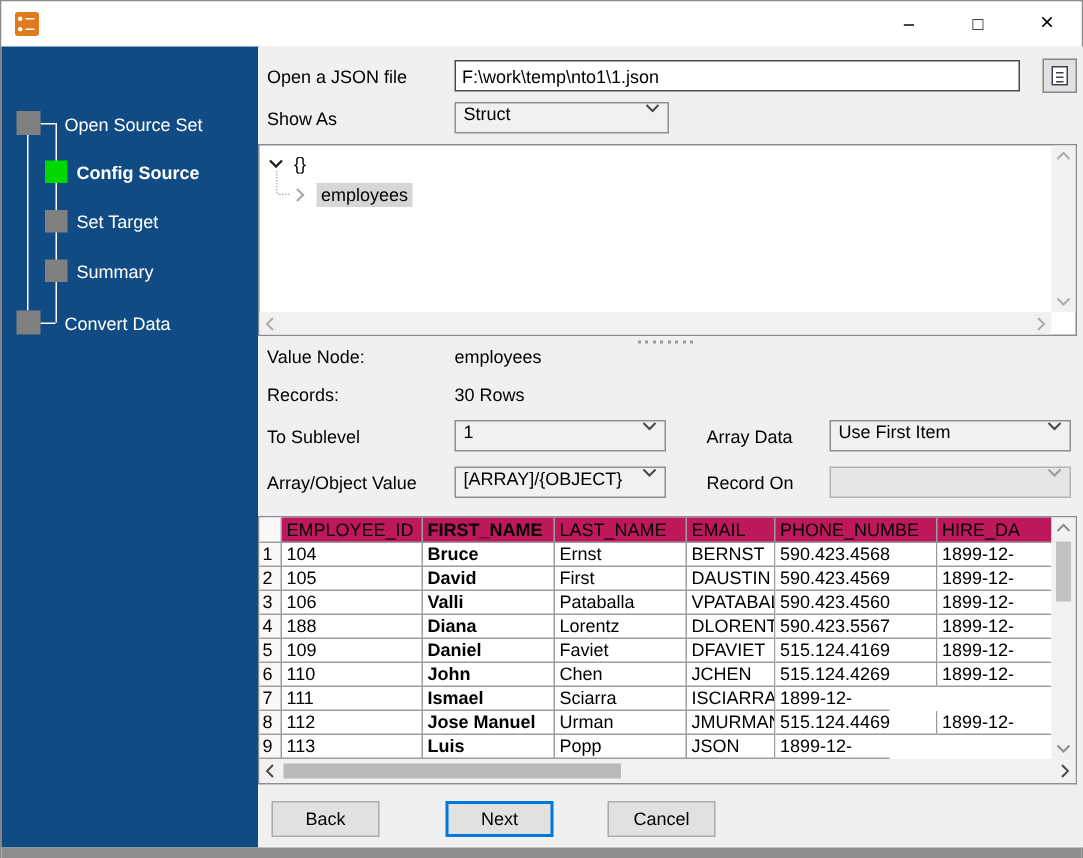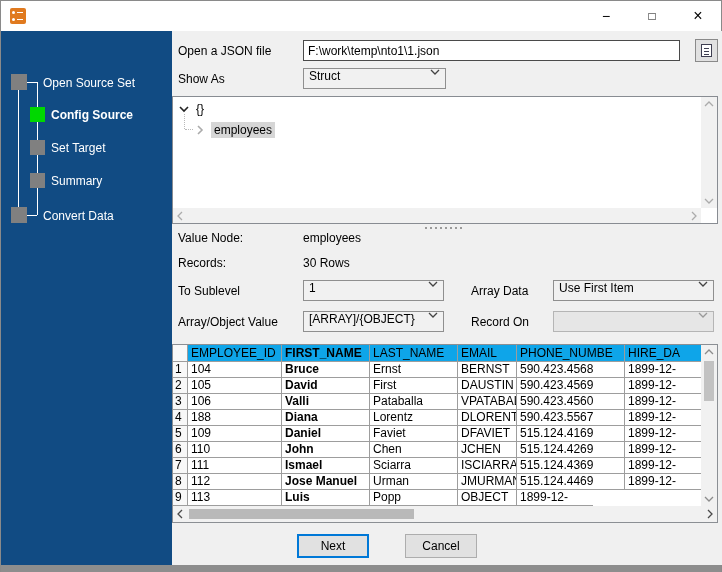--- a/index.html
+++ b/index.html
@@ -111,21 +111,21 @@
 
   
   .grid { left: 0; top: 313px; width: 546px; height: 179px; background: #fff; border: 1px solid #8b8f94; }
   .grid-main { position: absolute; left: 0; top: 0; width: 528px; }
   .grid-row, .grid-hdr { display: flex; }
   .gc {
     border-right: 1px solid #9d9d9d; border-bottom: 1px solid #9d9d9d;
     overflow: hidden; white-space: nowrap; padding: 0 0 0 3px;
     height: 16px; line-height: 15px; background: #fff;
   }
-  .grid-hdr .gc { height: 17px; line-height: 16px; background: #0ea5e9; }
+  .grid-hdr .gc { height: 17px; line-height: 16px; background: #be185d; }
   .gc.c0 { width: 15px; background: #f8f8f8; padding-left: 2px; }
   .gc.c1 { width: 94px; }
   .gc.c2 { width: 88px; font-weight: bold; }
   .gc.c3 { width: 88px; }
   .gc.c4 { width: 59px; }
   .gc.c5 { width: 108px; }
   .gc.c6 { width: 76px; border-right: none; }
   .grid-vscroll {
     position: absolute; right: 0; top: 0; width: 16px; height: 161px; background: #f1f1f1;
     display: flex; flex-direction: column; align-items: center; padding: 4px 0;
@@ -369,38 +369,37 @@
               <div class="gc c4">JCHEN</div>
               <div class="gc c5">515.124.4269</div>
               <div class="gc c6">1899-12-</div>
             </div>
             <div class="grid-row">
               <div class="gc c0">7</div>
               <div class="gc c1">111</div>
               <div class="gc c2">Ismael</div>
               <div class="gc c3">Sciarra</div>
               <div class="gc c4">ISCIARRA</div>
-              <div class="gc c5">515.124.4369</div>
               <div class="gc c6">1899-12-</div>
             </div>
             <div class="grid-row">
               <div class="gc c0">8</div>
               <div class="gc c1">112</div>
               <div class="gc c2">Jose Manuel</div>
               <div class="gc c3">Urman</div>
               <div class="gc c4">JMURMAN</div>
               <div class="gc c5">515.124.4469</div>
               <div class="gc c6">1899-12-</div>
             </div>
             <div class="grid-row">
               <div class="gc c0">9</div>
               <div class="gc c1">113</div>
               <div class="gc c2">Luis</div>
               <div class="gc c3">Popp</div>
-              <div class="gc c4">OBJECT</div>
+              <div class="gc c4">JSON</div>
               <div class="gc c6">1899-12-</div>
             </div>
           </div>
       </div>
       <div class="grid-vscroll">
         <span>
             <svg width="10" height="6" viewBox="0 0 10 6">
               <polyline points="1,5 5,1 9,5" fill="none" stroke="#8c8c8c" stroke-width="1.3"></polyline>
             </svg>
           </span>
@@ -419,18 +418,19 @@
           </span>
         <span class="grid-hthumb"></span>
         <span class="right">
             <svg width="6" height="10" viewBox="0 0 6 10">
               <polyline points="1,1 5,5 1,9" fill="none" stroke="#4a4a4a" stroke-width="1.3"></polyline>
             </svg>
           </span>
       </div>
     </div>
 
+    <button class="btn back">Back</button>
     <button class="btn next">Next</button>
     <button class="btn cancel">Cancel</button>
   </div>
 
   <div class="bottom-edge"></div>
 </div>
 
 </body></html>

